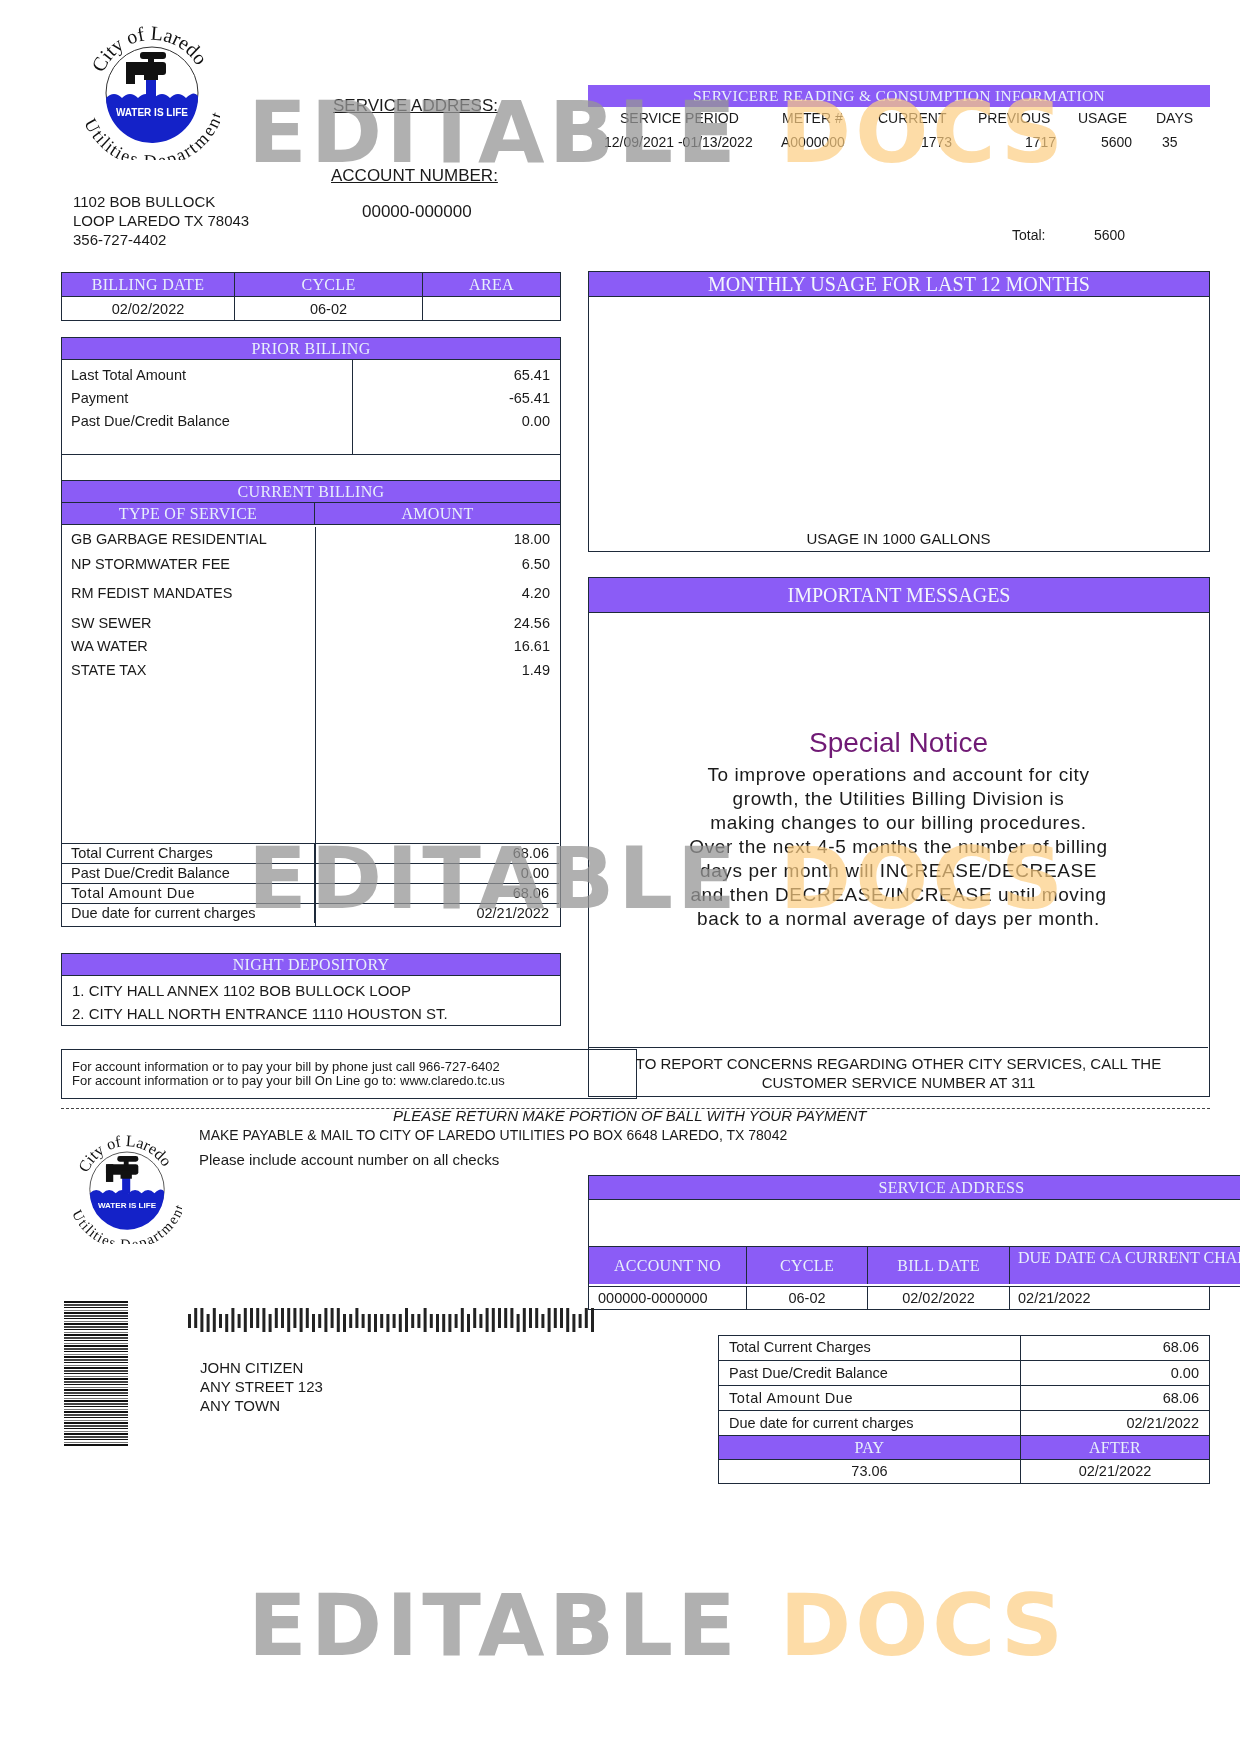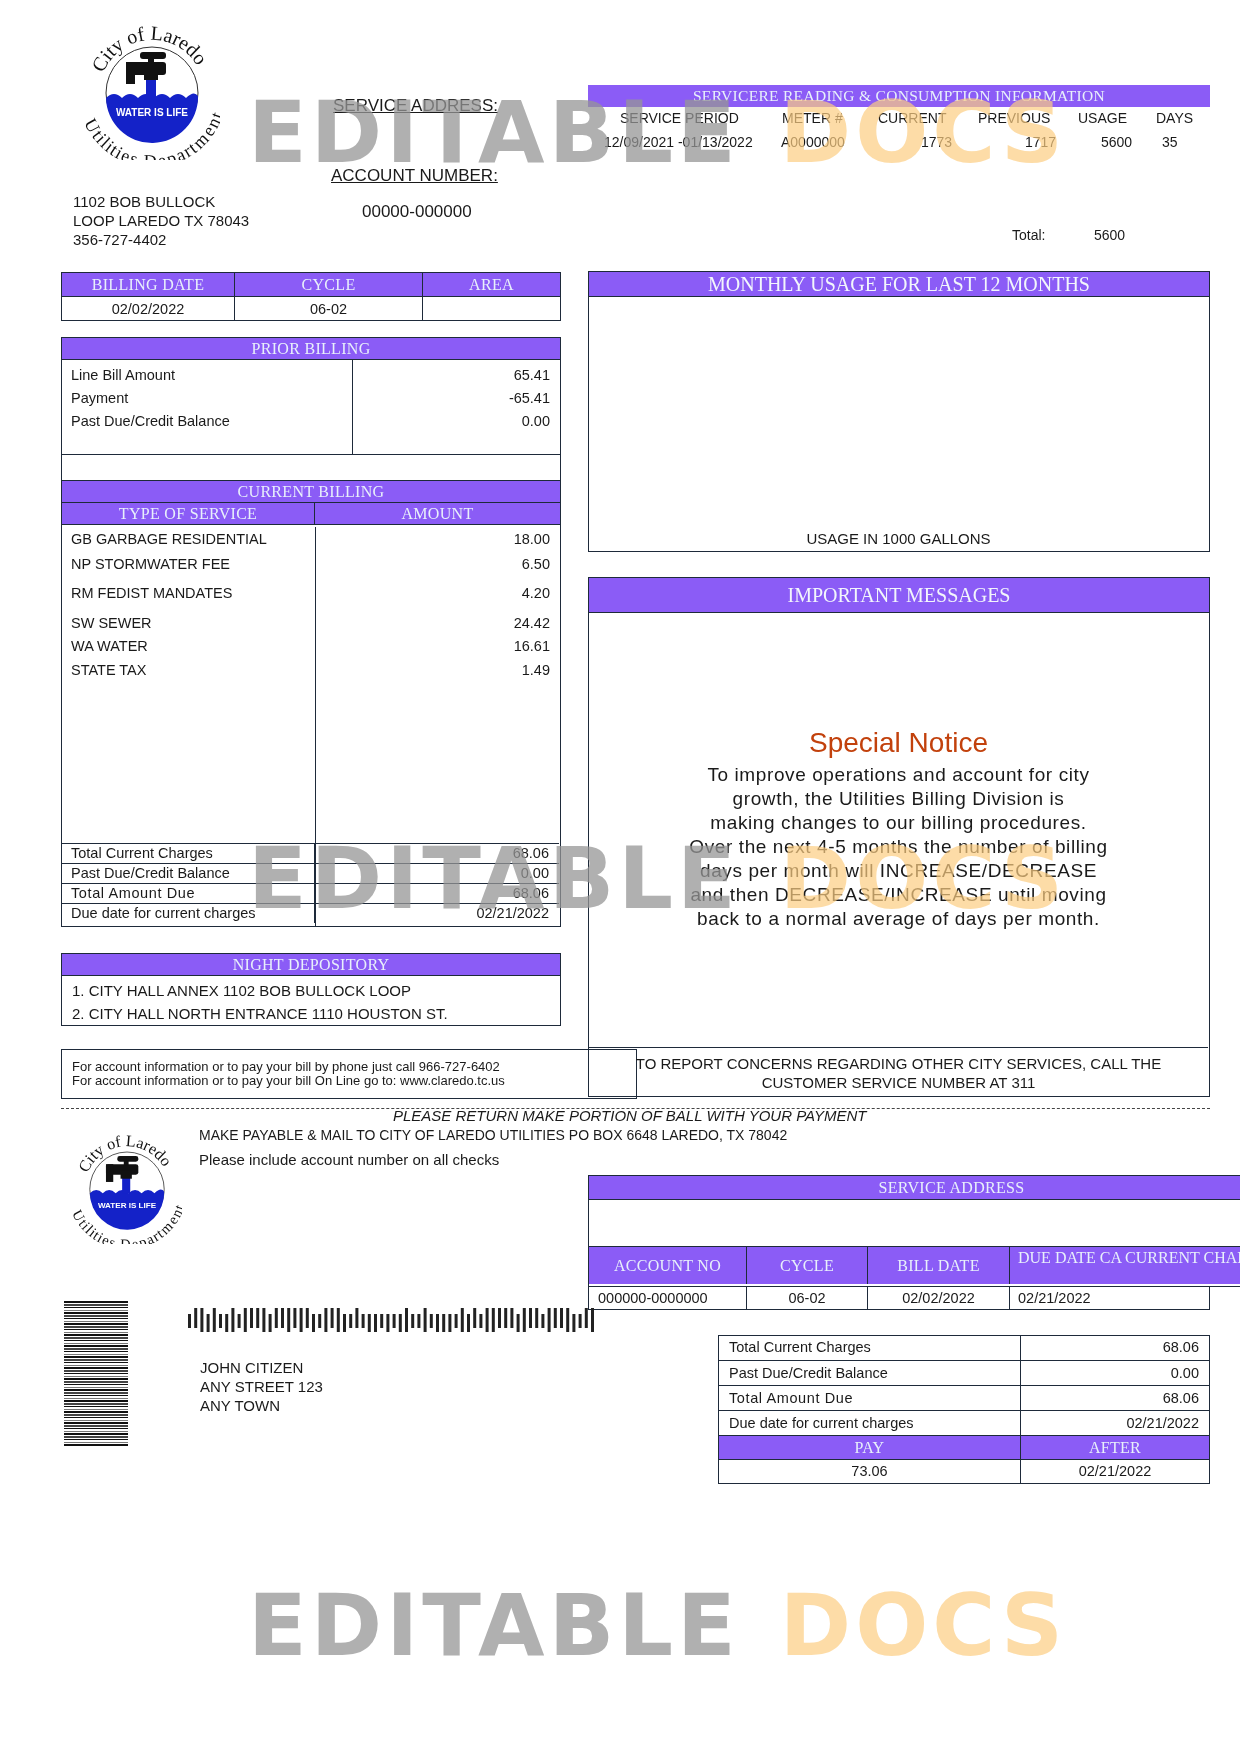--- a/index.html
+++ b/index.html
@@ -90,21 +90,21 @@
     <td class="c t13">06-02</td>
     <td class="c t13"></td>
   </tr>
 </tbody>
   </table>
 
 <div class="abs box" style="left:61px;top:337px;width:500px;height:118px;">
   <div class="blue hdr" style="height:22px;border-bottom:1.5px solid #1e2a3a;">PRIOR BILLING</div>
   <div class="abs" style="left:290px;top:22px;width:0;height:94px;border-left:1.5px solid #1e2a3a;"></div>
   <div class="abs t13" style="left:9px;top:26px;line-height:23px;">
-    <div>Line Bill Amount</div>
+    <div>Last Total Amount</div>
     <div>Payment</div>
     <div>Past Due/Credit Balance</div>
   </div>
   <div class="abs t13 r" style="right:10px;top:26px;line-height:23px;">
     <div>65.41</div>
     <div>-65.41</div>
     <div>0.00</div>
   </div>
 </div>
 <div class="abs box" style="left:61px;top:454px;width:500px;height:27px;border-top:none;"></div>
@@ -122,21 +122,21 @@
     <div style="position:absolute;top:25px;white-space:nowrap;">NP STORMWATER FEE</div>
     <div style="position:absolute;top:54px;white-space:nowrap;">RM FEDIST MANDATES</div>
     <div style="position:absolute;top:84px;white-space:nowrap;">SW SEWER</div>
     <div style="position:absolute;top:107px;white-space:nowrap;">WA WATER</div>
     <div style="position:absolute;top:131px;white-space:nowrap;">STATE TAX</div>
   </div>
   <div class="abs t13 r" style="right:10px;top:50px;width:100px;">
     <div style="position:absolute;right:0;top:0;">18.00</div>
     <div style="position:absolute;right:0;top:25px;">6.50</div>
     <div style="position:absolute;right:0;top:54px;">4.20</div>
-    <div style="position:absolute;right:0;top:84px;">24.42</div>
+    <div style="position:absolute;right:0;top:84px;">24.56</div>
     <div style="position:absolute;right:0;top:107px;text-align:center;">16.61</div>
     <div style="position:absolute;right:0;top:131px;">1.49</div>
   </div>
 
   <div class="abs" style="left:0;top:362px;width:497px;">
     <div class="row t13" style="height:20px;border-top:1.5px solid #1e2a3a;line-height:19px;">
       <div style="width:253px;padding-left:9px;border-right:1.5px solid #1e2a3a;">Total Current Charges</div>
       <div class="r" style="flex:1;padding-right:10px;">68.06</div>
     </div>
     <div class="row t13" style="height:20px;border-top:1.5px solid #1e2a3a;line-height:19px;">
@@ -168,21 +168,21 @@
 </div>
 
 <div class="abs box" style="left:588px;top:271px;width:622px;height:281px;">
   <div class="blue" style="height:25px;border-bottom:1.5px solid #1e2a3a;text-align:center;font-size:20px;line-height:25px;color:#f2f6fc;">MONTHLY USAGE FOR LAST 12 MONTHS</div>
   <div style="position:absolute;left:0;top:26px;width:619px;height:225px;"></div>
   <div class="abs c" style="left:0;width:619px;top:258px;font-size:15px;">USAGE IN 1000 GALLONS</div>
 </div>
 
 <div class="abs box" style="left:588px;top:577px;width:622px;height:520px;">
   <div class="blue" style="height:35px;border-bottom:1.5px solid #1e2a3a;text-align:center;font-size:20px;line-height:34px;color:#f2f6fc;">IMPORTANT MESSAGES</div>
-  <div class="abs c" style="left:0;width:619px;top:149px;font-size:28px;color:#c2410c;">Special Notice</div>
+  <div class="abs c" style="left:0;width:619px;top:149px;font-size:28px;color:#701a75;">Special Notice</div>
   <div class="abs c" style="left:0;width:619px;top:185px;font-size:19px;line-height:24px;letter-spacing:0.6px;">
     <div>To improve operations and account for city</div>
     <div>growth, the Utilities Billing Division is</div>
     <div>making changes to our billing procedures.</div>
     <div>Over the next 4-5 months the number of billing</div>
     <div>days per month will INCREASE/DECREASE</div>
     <div>and then DECREASE/INCREASE until moving</div>
     <div>back to a normal average of days per month.</div>
   </div>
   <div class="abs c" style="left:0;width:619px;top:469px;height:48px;border-top:1.5px solid #1e2a3a;padding-top:6px;font-size:15px;line-height:19px;">

